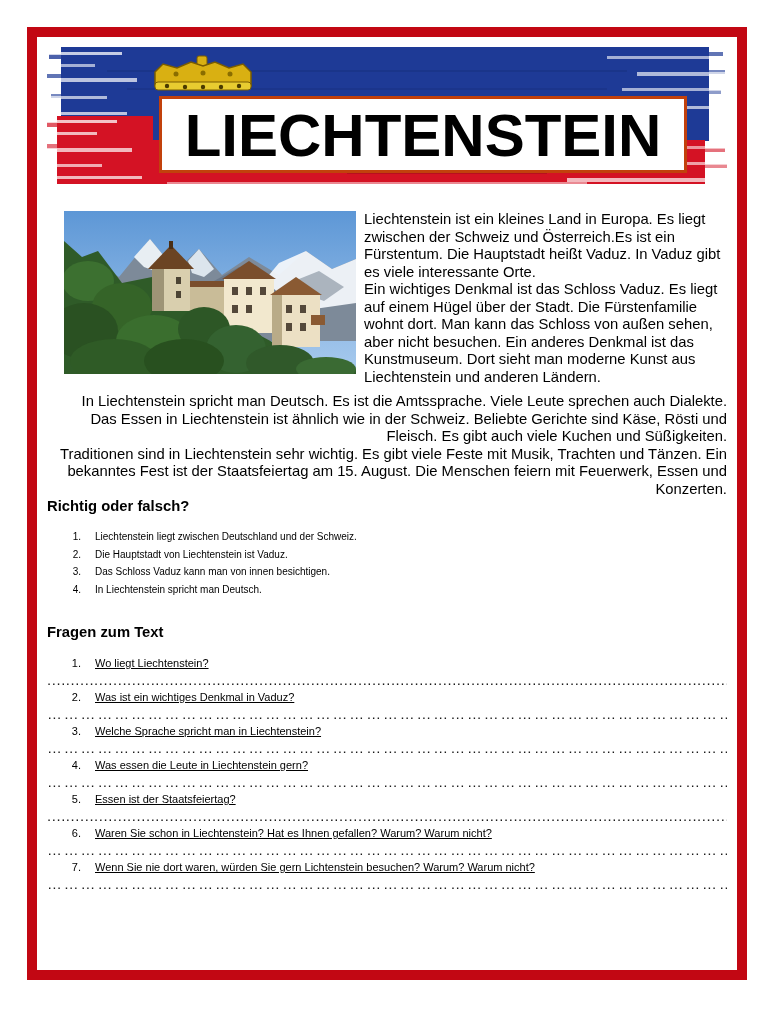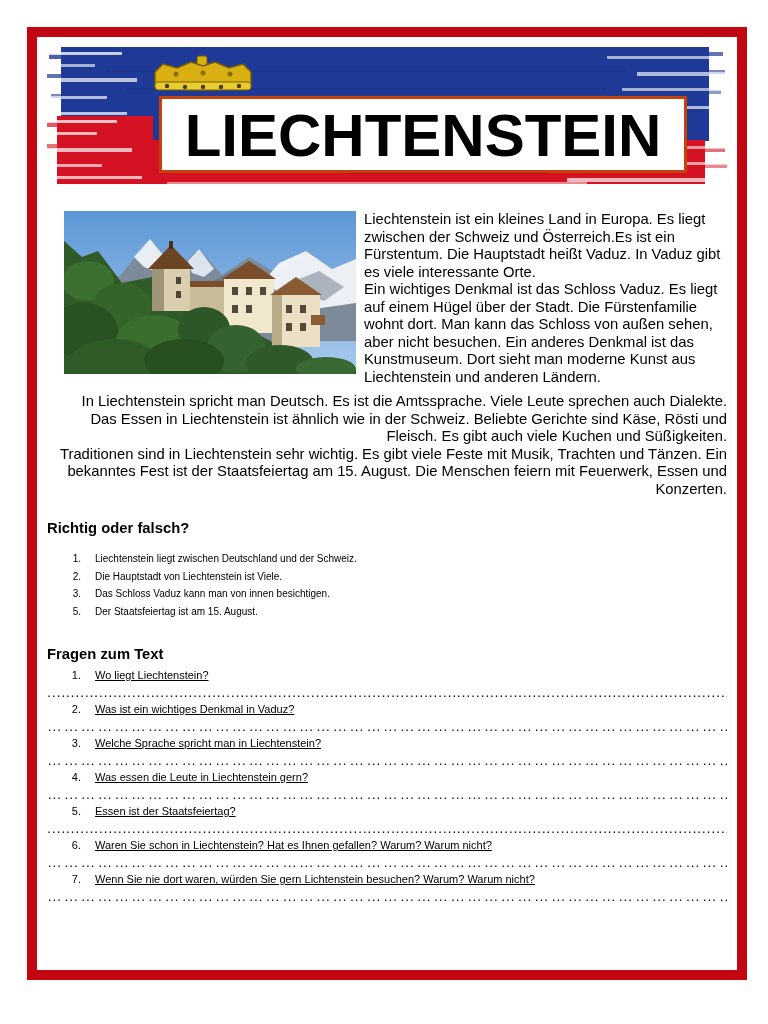--- a/index.html
+++ b/index.html
@@ -27,22 +27,22 @@
 
   
   .intro-row{display:flex;margin-top:22px;padding-left:17px;}
   .photo{width:292px;height:163px;flex:0 0 292px;margin-right:8px;}
   .intro-col{flex:1;min-width:0;}
   p{margin:0;font-size:14.8px;line-height:17.5px;}
   .fullwidth{margin-top:7px;text-align:right;}
 
   
   .sec-heading{font-size:14.8px;font-weight:bold;line-height:17px;}
-  .h-rf{margin-top:22px;}
-  .h-fq{margin-top:26px;margin-bottom:4px;}
+  .h-rf{}
+  .h-fq{margin-top:26px;margin-bottom:14px;}
 
   
   .tf-list{margin-top:13px;}
   .num-row{font-size:10px;line-height:17.5px;}
   .num{display:inline-block;width:34px;text-align:right;margin-right:14px;}
 
   
   .q-row{font-size:11px;line-height:17px;text-decoration:underline;}
   .dots{
     height:17px;line-height:17px;overflow:hidden;white-space:nowrap;
@@ -188,23 +188,23 @@
 
       <div class="fullwidth">
         <p>In Liechtenstein spricht man Deutsch. Es ist die Amtssprache. Viele Leute sprechen auch Dialekte.</p>
         <p>Das Essen in Liechtenstein ist ähnlich wie in der Schweiz. Beliebte Gerichte sind Käse, Rösti und Fleisch. Es gibt auch viele Kuchen und Süßigkeiten.</p>
         <p>Traditionen sind in Liechtenstein sehr wichtig. Es gibt viele Feste mit Musik, Trachten und Tänzen. Ein bekanntes Fest ist der Staatsfeiertag am 15. August. Die Menschen feiern mit Feuerwerk, Essen und Konzerten.</p>
       </div>
 
       <div class="sec-heading h-rf">Richtig oder falsch?</div>
       <div class="tf-list">
         <div class="num-row"><span class="num">1.</span><span>Liechtenstein liegt zwischen Deutschland und der Schweiz.</span></div>
-        <div class="num-row"><span class="num">2.</span><span>Die Hauptstadt von Liechtenstein ist Viele.</span></div>
+        <div class="num-row"><span class="num">2.</span><span>Die Hauptstadt von Liechtenstein ist Vaduz.</span></div>
         <div class="num-row"><span class="num">3.</span><span>Das Schloss Vaduz kann man von innen besichtigen.</span></div>
-        <div class="num-row"><span class="num">5.</span><span>Der Staatsfeiertag ist am 15. August.</span></div>
+        <div class="num-row"><span class="num">4.</span><span>In Liechtenstein spricht man Deutsch.</span></div>
       </div>
 
       <div class="sec-heading h-fq">Fragen zum Text</div>
       <div>
         <div class="q-row"><span class="num">1.</span><span>Wo liegt Liechtenstein?</span></div>
         <div class="dots dense">................................................................................................................................................................................................................................................</div>
         <div class="q-row"><span class="num">2.</span><span>Was ist ein wichtiges Denkmal in Vaduz?</span></div>
         <div class="dots spaced">……………………………………………………………………………………………………………………………………………………………………………………………………………………</div>
         <div class="q-row"><span class="num">3.</span><span>Welche Sprache spricht man in Liechtenstein?</span></div>
         <div class="dots spaced">……………………………………………………………………………………………………………………………………………………………………………………………………………………</div>

